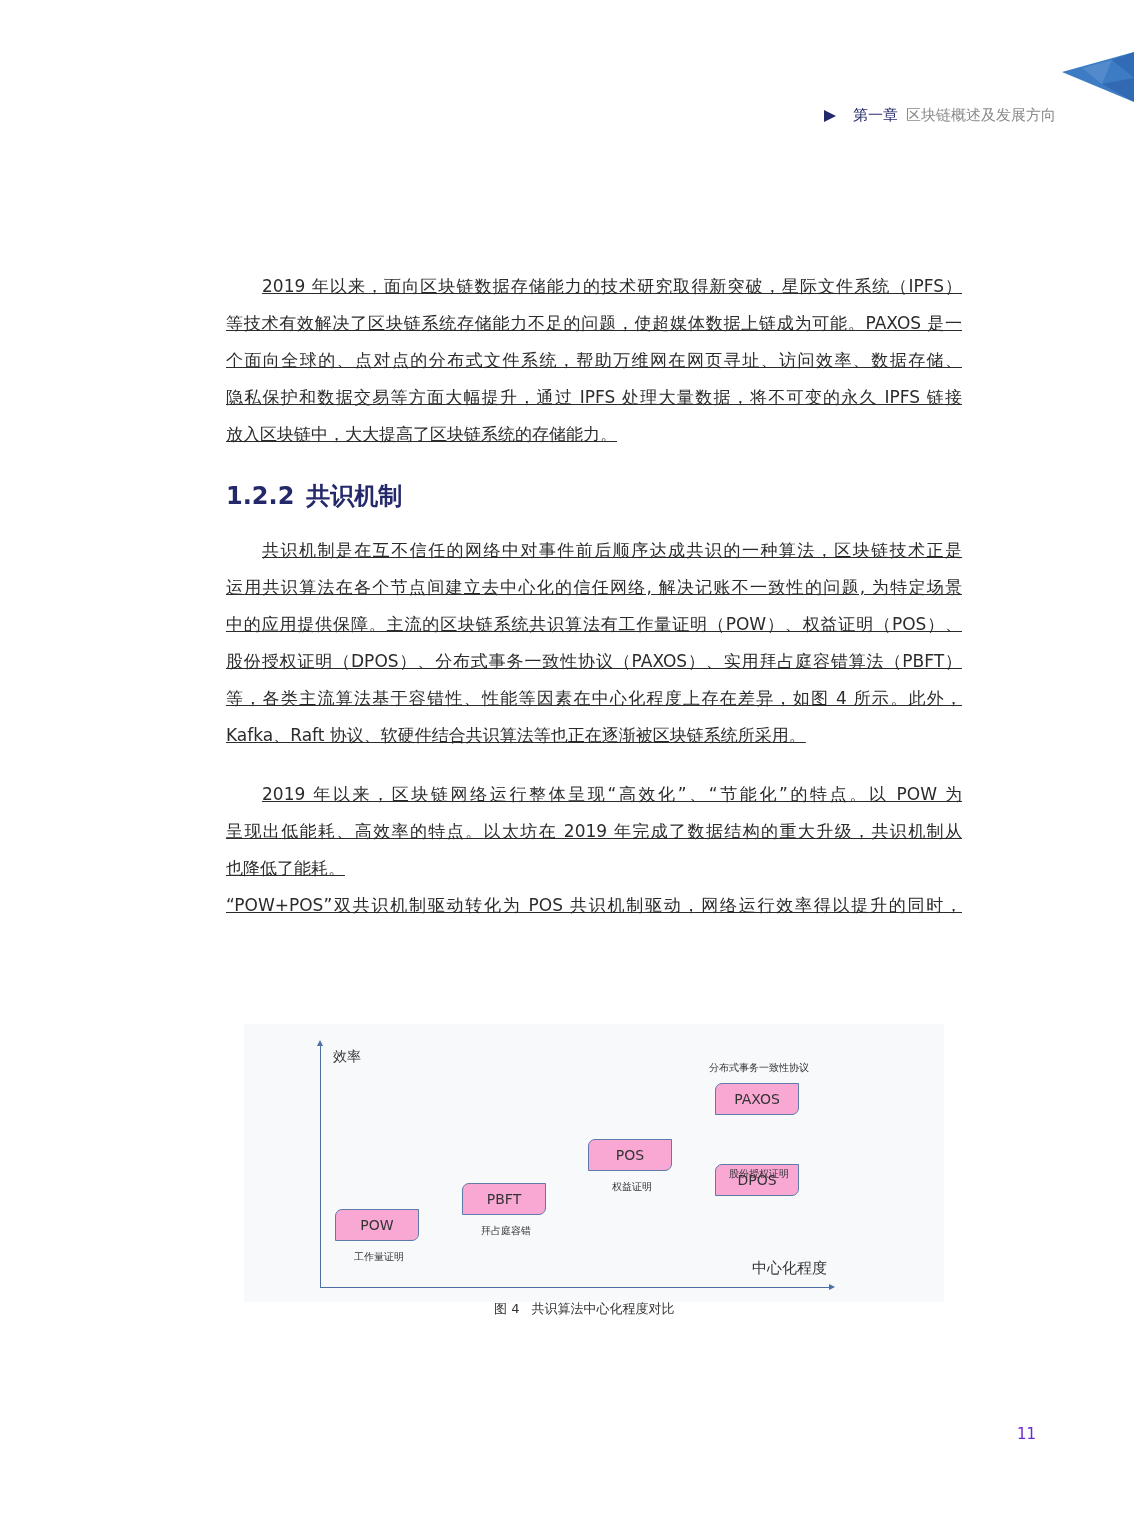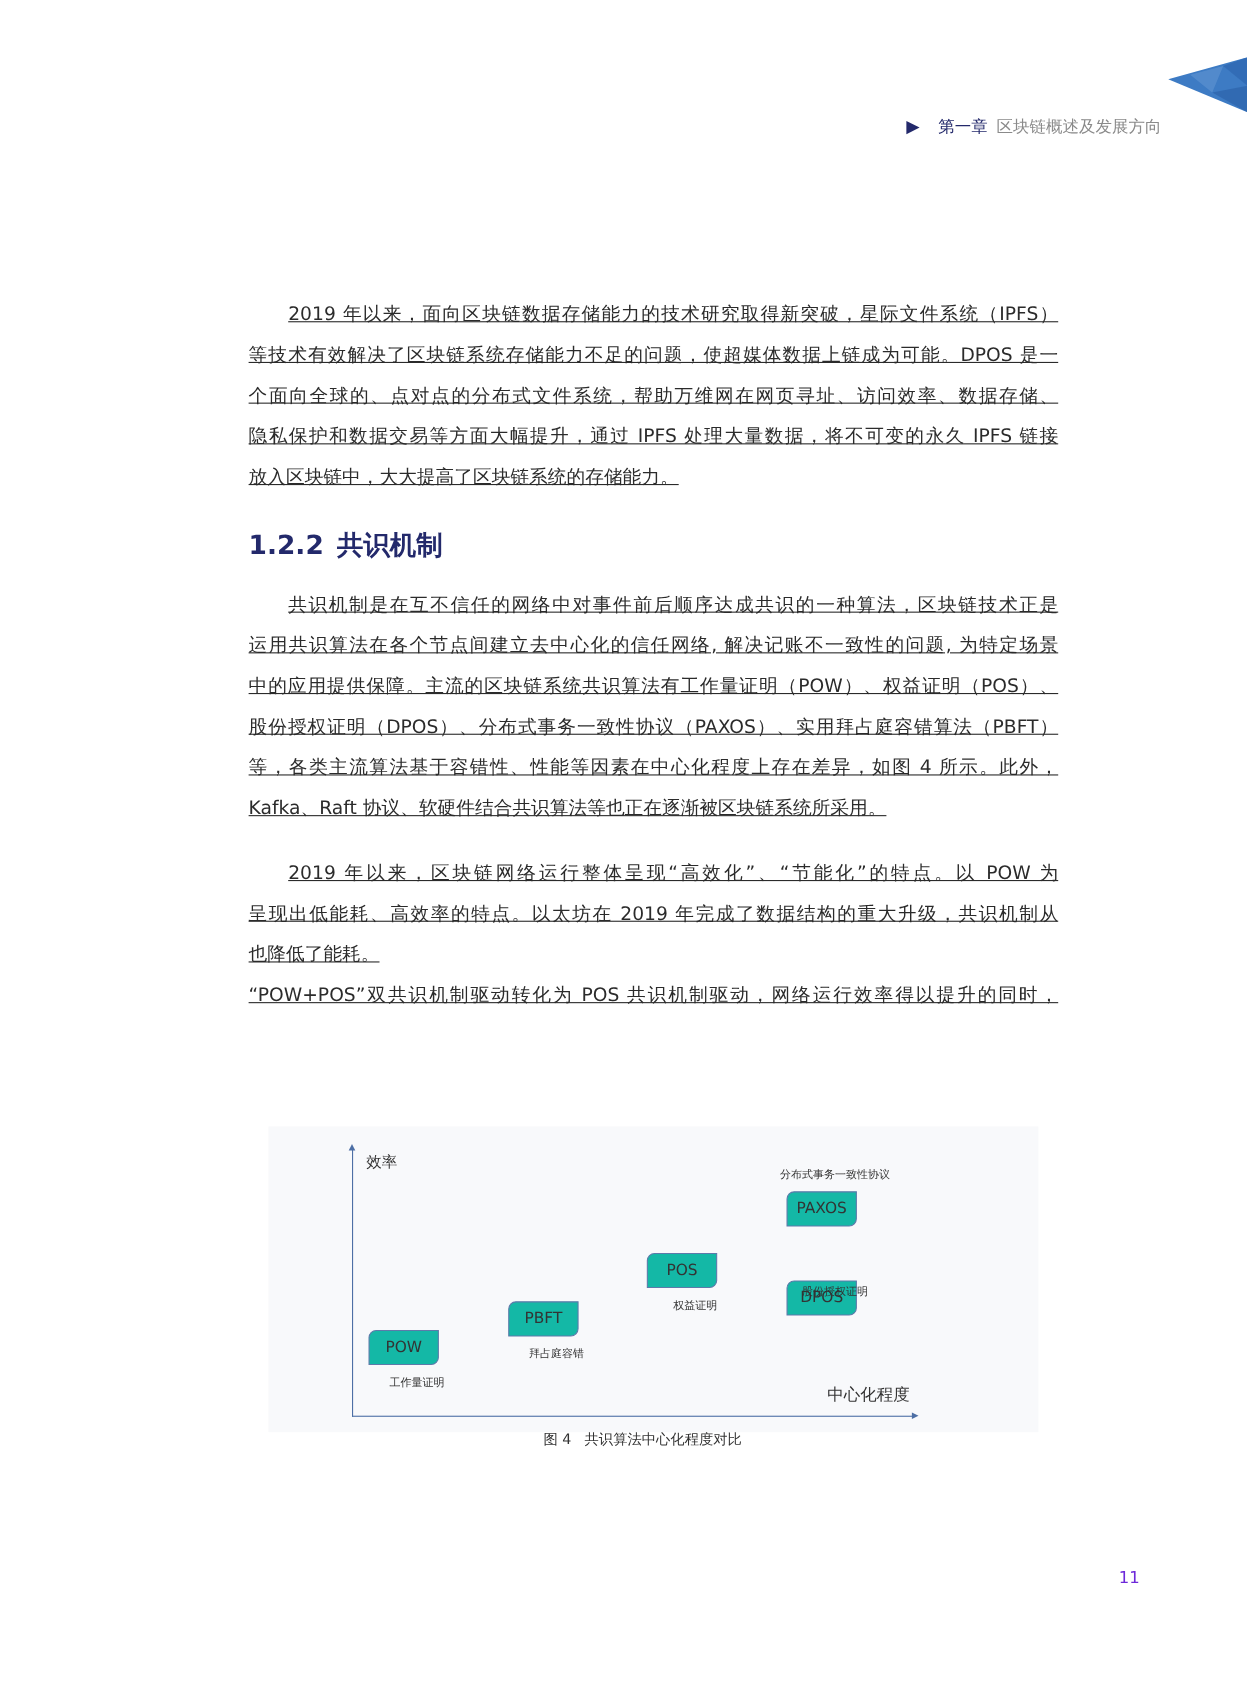--- a/index.html
+++ b/index.html
@@ -19,21 +19,21 @@
   .section-title { position: absolute; left: 226px; top: 480px; font-size: 24px; font-weight: bold; color: #23296b; margin: 0; white-space: nowrap; }
   .section-title .num { margin-right: 12px; }
   .figure { position: absolute; left: 244px; top: 1024px; width: 700px; height: 278px; background: #f8f9fb; }
   .axis-y { position: absolute; left: 320px; top: 1044px; width: 1px; height: 244px; background: #4d6fa5; }
   .axis-y-arrow { position: absolute; left: 317px; top: 1040px; width: 0; height: 0; border-left: 3px solid transparent; border-right: 3px solid transparent; border-bottom: 6px solid #4d6fa5; }
   .axis-x { position: absolute; left: 320px; top: 1287px; width: 510px; height: 1px; background: #4d6fa5; }
   .axis-x-arrow { position: absolute; left: 829px; top: 1284px; width: 0; height: 0; border-top: 3px solid transparent; border-bottom: 3px solid transparent; border-left: 6px solid #4d6fa5; }
   .ylabel { position: absolute; left: 333px; top: 1048px; font-size: 14px; color: #333; }
   .xlabel { position: absolute; left: 752px; top: 1259px; font-size: 15px; color: #333; }
   .algo-box {
-    position: absolute; width: 64px; height: 32px; background: #14b8a6; border: 1px solid #5d7aaa;
+    position: absolute; width: 84px; height: 32px; background: #f9a8d4; border: 1px solid #5d7aaa;
     border-radius: 7px 0 7px 0; display: flex; align-items: center; justify-content: center;
     font-size: 14px; color: #333; box-sizing: border-box;
   }
   .algo-sub { position: absolute; font-size: 10px; color: #333; white-space: nowrap; transform: translateX(-50%); }
   .caption { position: absolute; top: 1300px; left: 494px; font-size: 13px; color: #333; white-space: nowrap; }
   .caption .fig-num { margin-right: 12px; }
   .page-num { position: absolute; left: 1017px; top: 1425px; font-size: 15px; color: #6d28d9; }
 </style>
 </head>
 <body>
@@ -46,21 +46,21 @@
 </svg>
 
 <div class="header">
   <span class="arrow"></span>
   <span class="chap">第一章</span>
   <span class="chap-title">区块链概述及发展方向</span>
 </div>
 
 <p class="para" style="top:268px;">
   <span class="ln indent">2019 年以来，面向区块链数据存储能力的技术研究取得新突破，星际文件系统（IPFS）</span>
-  <span class="ln">等技术有效解决了区块链系统存储能力不足的问题，使超媒体数据上链成为可能。DPOS 是一</span>
+  <span class="ln">等技术有效解决了区块链系统存储能力不足的问题，使超媒体数据上链成为可能。PAXOS 是一</span>
   <span class="ln">个面向全球的、点对点的分布式文件系统，帮助万维网在网页寻址、访问效率、数据存储、</span>
   <span class="ln">隐私保护和数据交易等方面大幅提升，通过 IPFS 处理大量数据，将不可变的永久 IPFS 链接</span>
   <span class="ln last">放入区块链中，大大提高了区块链系统的存储能力。</span>
 </p>
 
 <h2 class="section-title">
   <span class="num">1.2.2</span><span>共识机制</span>
 </h2>
 
 <p class="para" style="top:532px;">

